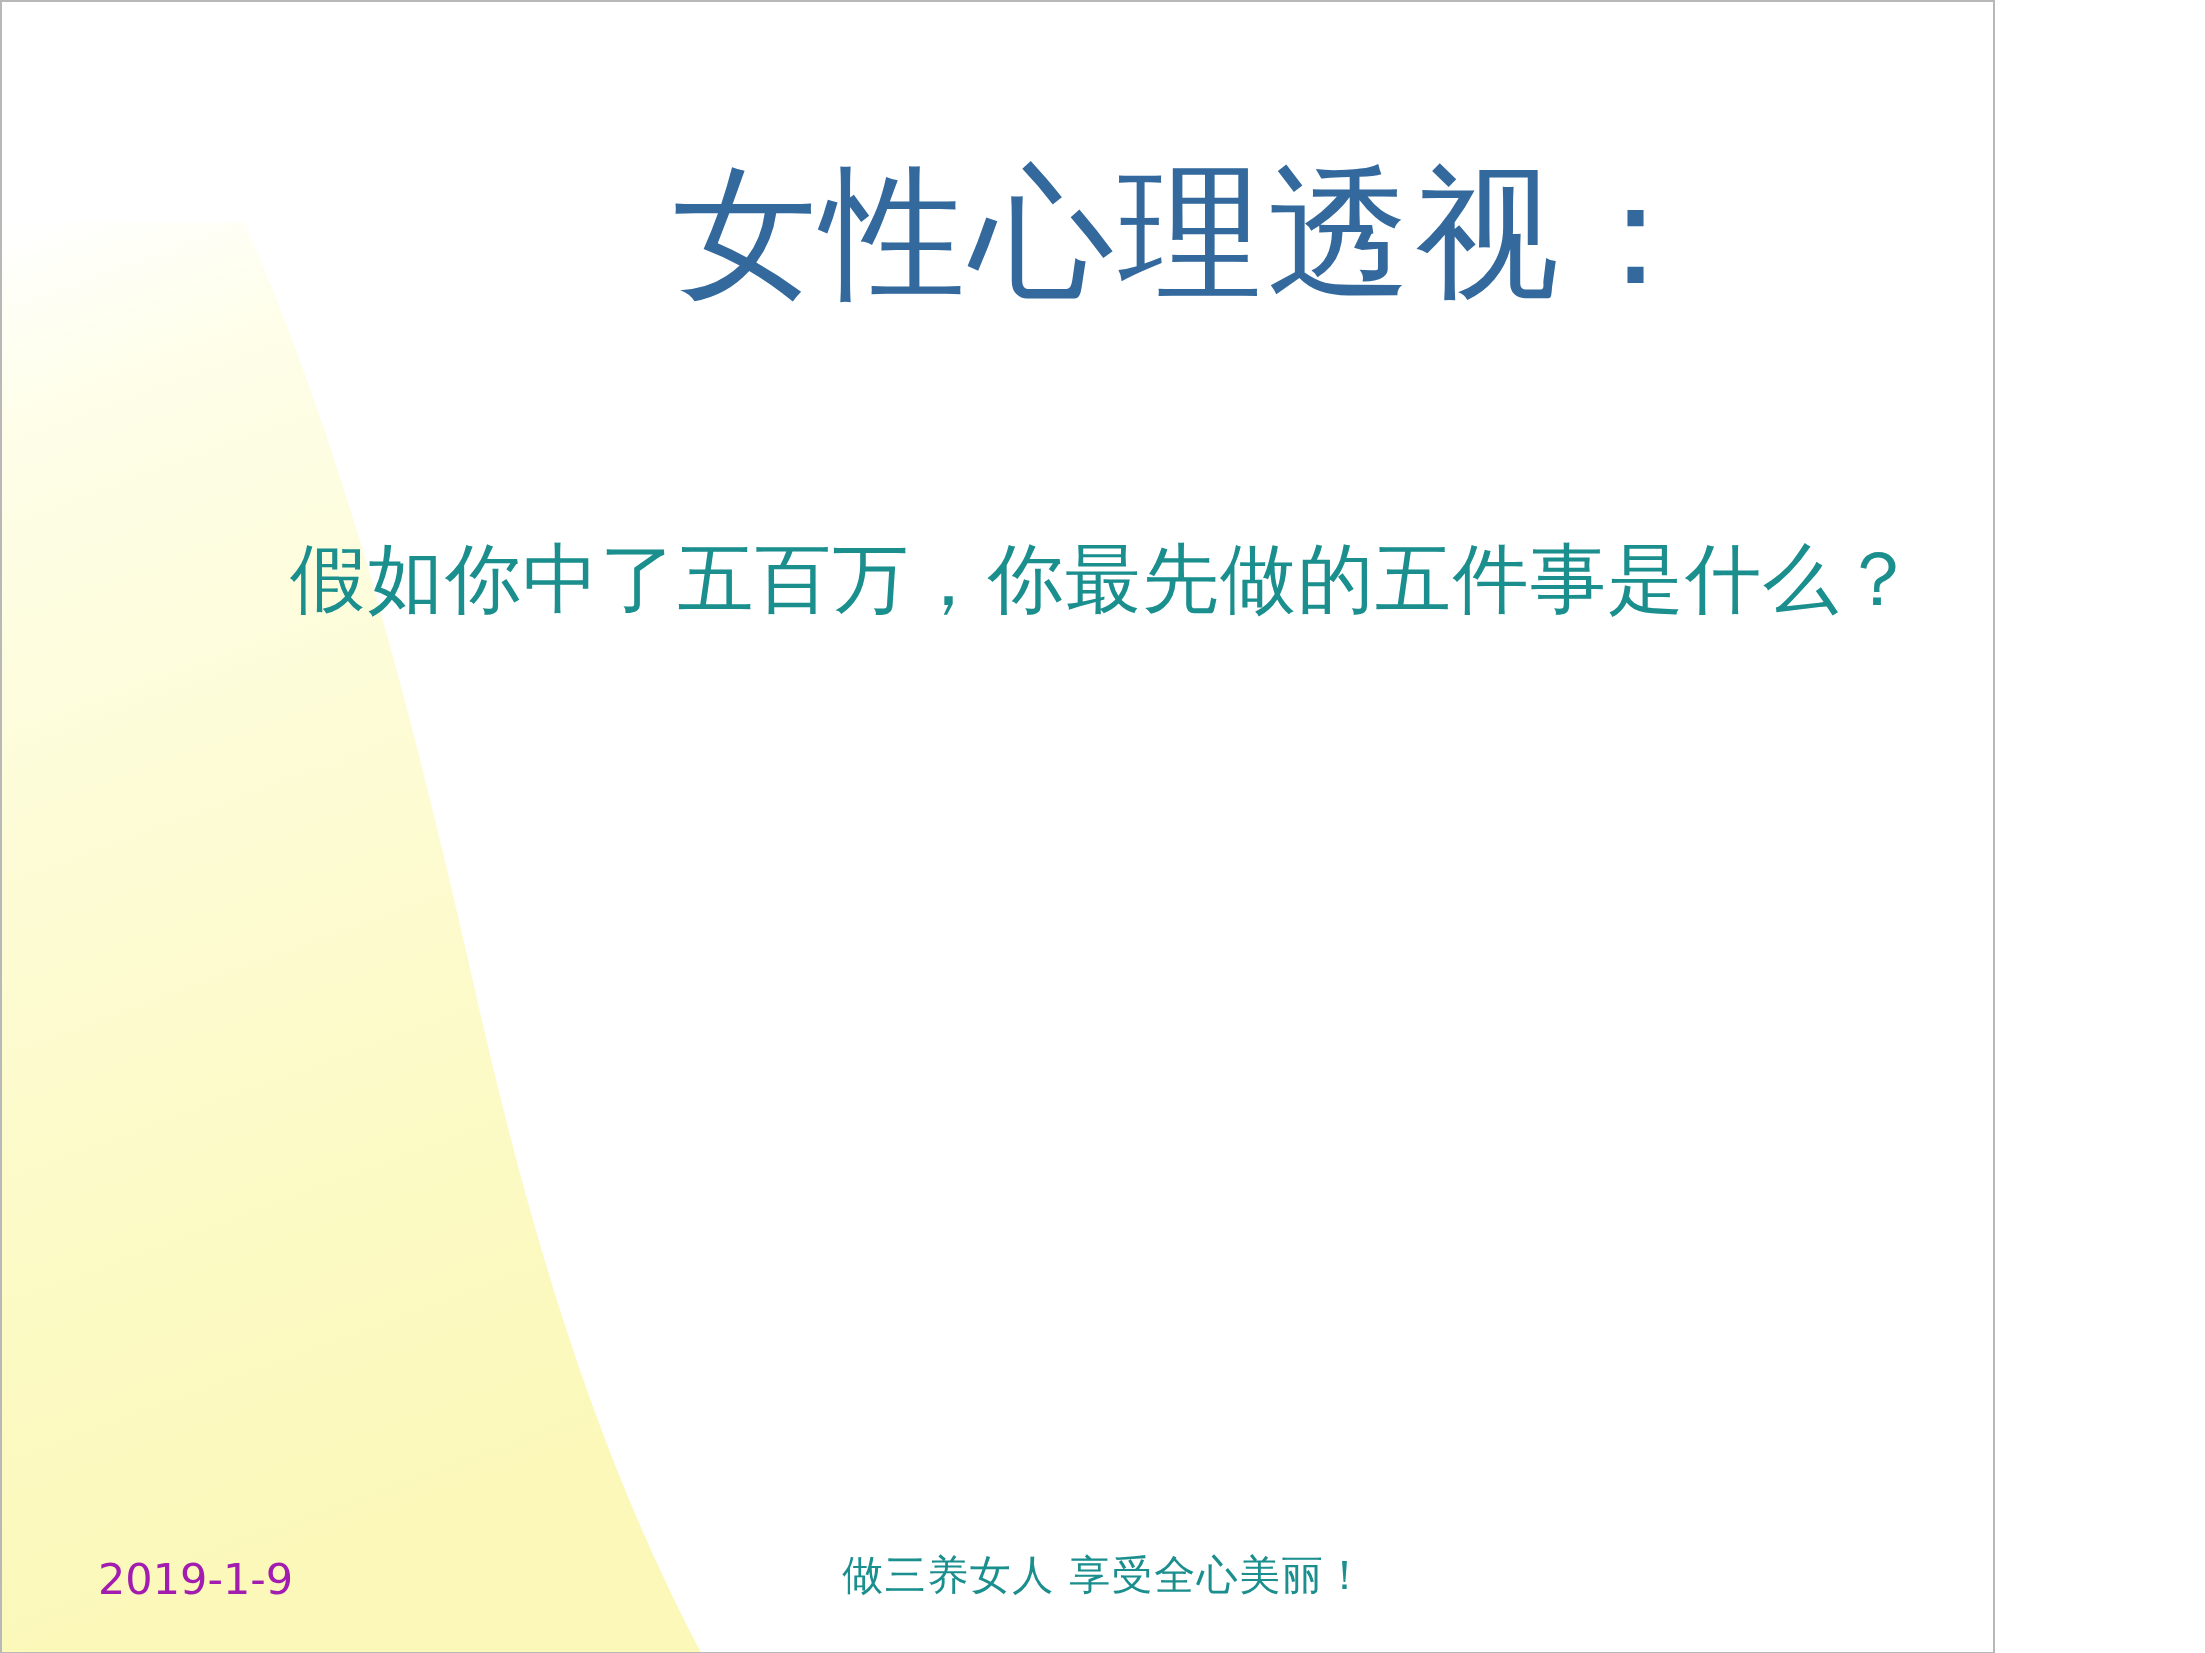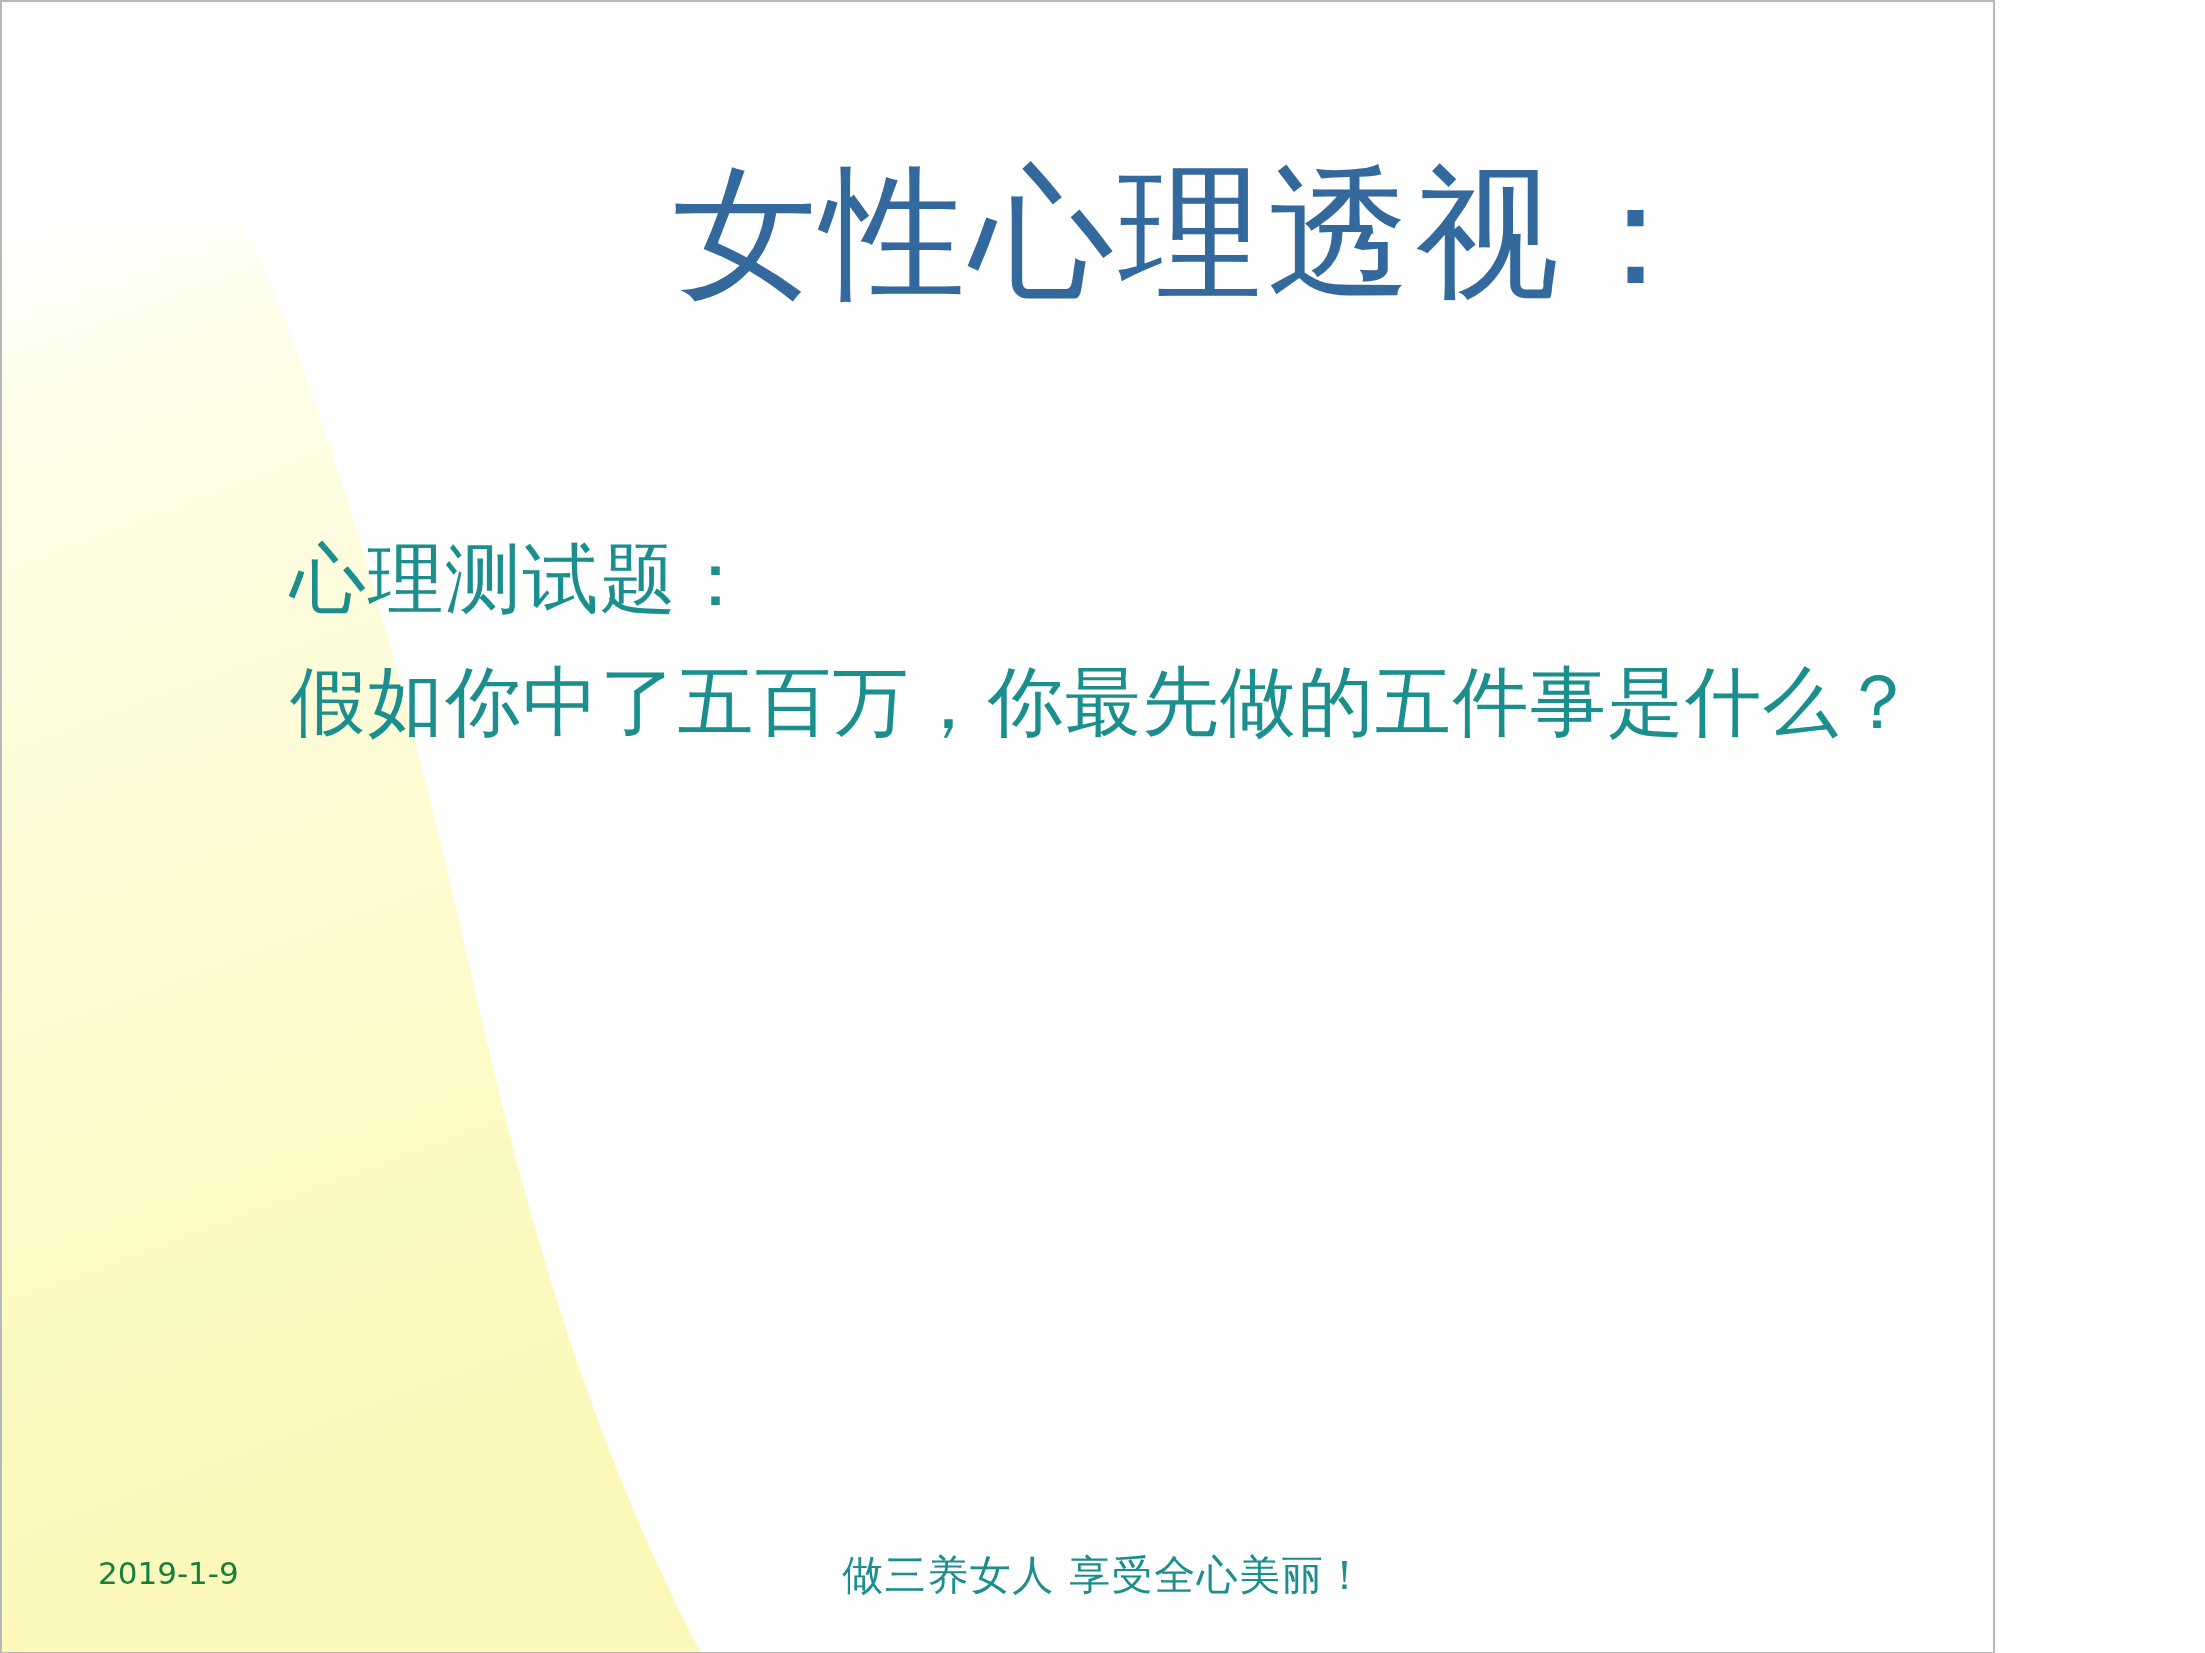--- a/index.html
+++ b/index.html
@@ -89,23 +89,23 @@
     left: 0;
     bottom: 0;
     width: 2205px;
     height: 140px;
   }
   .footer-date {
     position: absolute;
     left: 96px;
     top: 46px;
     font-family: "DejaVu Sans", "Liberation Sans", sans-serif;
-    font-size: 31px;
+    font-size: 43px;
     line-height: 1;
-    color: #15803d;
+    color: #a21caf;
     white-space: nowrap;
   }
   .footer-center {
     position: absolute;
     left: 0;
     top: 43px;
     width: 2205px;
     text-align: center;
     font-family: "DejaVu Serif", "Liberation Serif", serif;
     font-size: 41px;
@@ -143,21 +143,20 @@
              C 470 620, 560 980, 640 1330
              C 712 1650, 800 1960, 950 2244
              L 0 2244 Z" fill="url(#swooshGrad)"></path>
   </svg>
 
   <div class="title-block">
     <span class="title-text">女性心理透视：</span>
   </div>
 
   <div class="body-block">
-    <div class="body-line">心理测试题：</div>
     <div class="body-line">假如你中了五百万，你最先做的五件事是什么？</div>
   </div>
 
 
   <div class="footer">
     <div class="footer-date">2019-1-9</div>
     <div class="footer-center">做三养女人  享受全心美丽！</div>
     <div class="footer-page">2</div>
   </div>
 

